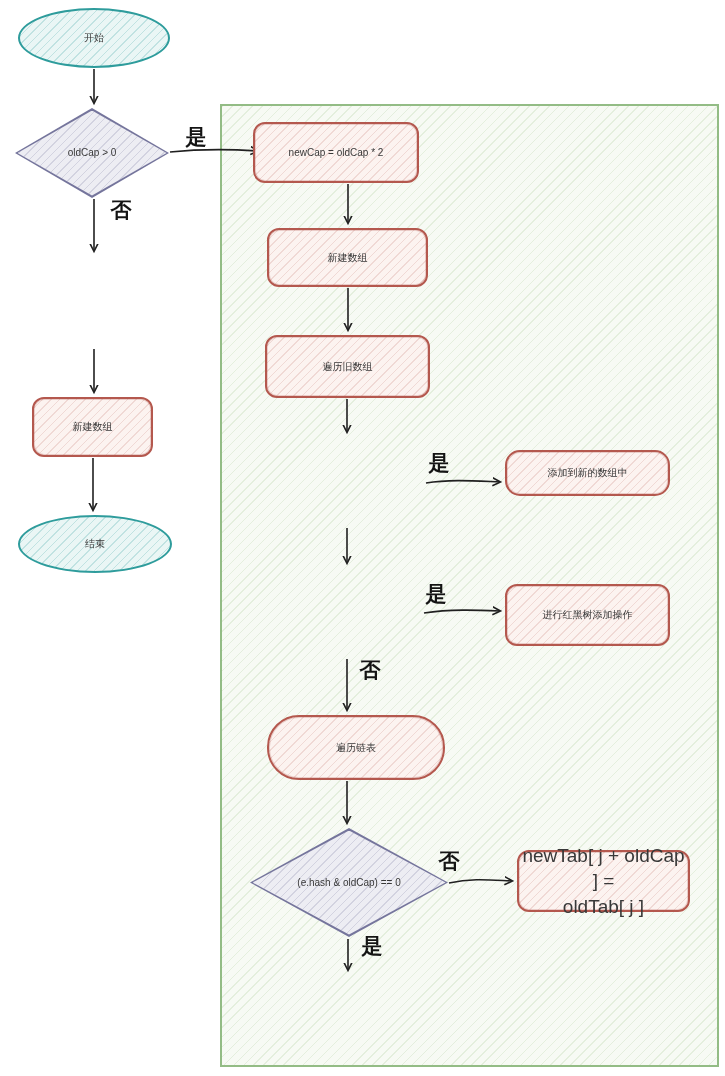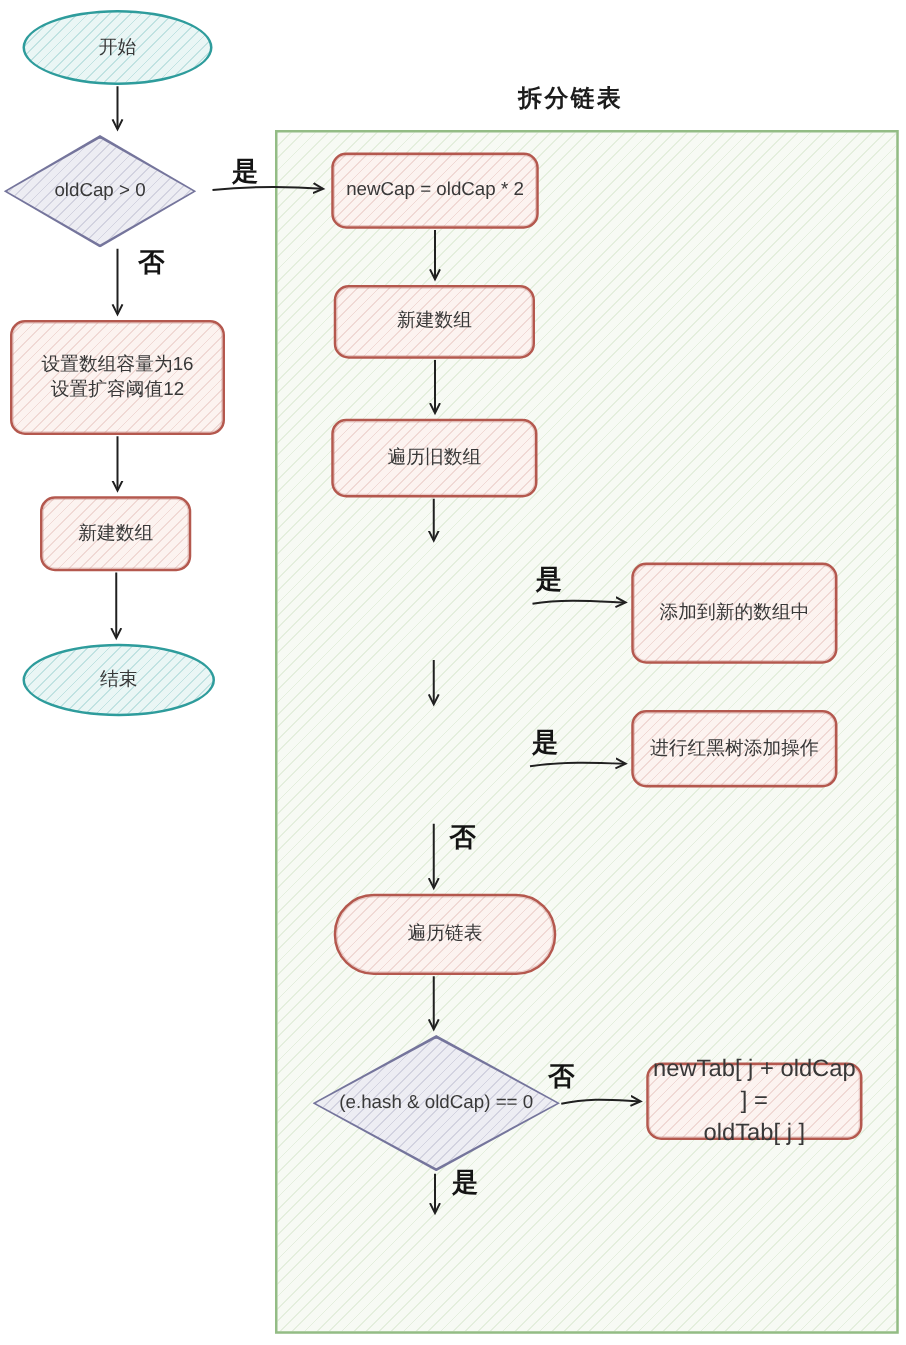--- a/index.html
+++ b/index.html
@@ -12,21 +12,21 @@
     position:absolute;left:220px;top:104px;width:495px;height:959px;z-index:1;
     border:2px solid #93bc85;
     background-color:#f7faf4;
     background-image:repeating-linear-gradient(135deg, rgba(130,179,102,0.16) 0px, rgba(130,179,102,0.16) 1px, transparent 1px, transparent 7px);
   }
   .group-title{
     position:absolute;left:220px;top:66px;width:473px;z-index:3;
     text-align:center;font-size:19px;font-weight:bold;color:#1c1c1c;letter-spacing:2px;
   }
   .node{position:absolute;z-index:3;display:flex;align-items:center;justify-content:center;box-sizing:border-box;}
-  .node-label{font-size:15px;line-height:1.35;text-align:center;white-space:pre-line;color:#383838;z-index:2;position:relative;}
+  .node-label{font-size:10px;line-height:1.35;text-align:center;white-space:pre-line;color:#383838;z-index:2;position:relative;}
   .process{
     border:2px solid #b4584e;border-radius:12px;
     background-color:#fcf3f0;
     background-image:repeating-linear-gradient(135deg, rgba(180,88,78,0.17) 0px, rgba(180,88,78,0.17) 1px, transparent 1px, transparent 6px);
     box-shadow:inset 0 0 0 1px rgba(180,88,78,0.25);
   }
   .ellipse{
     border:2.5px solid #2e9c9c;border-radius:50%;
     background-color:#eaf6f5;
     background-image:repeating-linear-gradient(135deg, rgba(46,156,156,0.22) 0px, rgba(46,156,156,0.22) 1px, transparent 1px, transparent 6px);
@@ -47,21 +47,20 @@
     position:absolute;z-index:4;font-size:21px;font-weight:bold;color:#141414;
     width:24px;height:24px;display:flex;align-items:center;justify-content:center;
   }
 </style>
 </head>
 <body>
 
 <div class="canvas">
 
   <div class="group-container"></div>
-  <div class="group-title">拆分链表</div>
 
   <svg class="arrows" viewBox="0 0 725 1076">
     <defs>
       <marker id="ah" markerWidth="10" markerHeight="10" refX="7.5" refY="5" orient="auto" markerUnits="userSpaceOnUse">
         <path d="M0,1 L8,5 L0,9" fill="none" stroke="#202020" stroke-width="1.6"></path>
       </marker>
     </defs>
     <g stroke="#202020" stroke-width="1.6" fill="none">
       <path d="M94,69 L94,103" marker-end="url(#ah)"></path>
       <path d="M170,152 C200,149 228,149 258,151" marker-end="url(#ah)"></path>
@@ -78,58 +77,54 @@
       <path d="M347,781 L347,823" marker-end="url(#ah)"></path>
       <path d="M449,883 C472,878 490,880 512,881" marker-end="url(#ah)"></path>
       <path d="M348,939 L348,970" marker-end="url(#ah)"></path>
     </g>
   </svg>
 
   <div class="node ellipse" style="left:18px;top:8px;width:152px;height:60px;">
     <span class="node-label">开始</span>
   </div>
 
-  <div class="node diamond" style="left:3px;top:108px;width:154px;height:90px;">
+  <div class="node diamond" style="left:15px;top:108px;width:154px;height:90px;">
     <div class="d-border"></div>
     <div class="d-fill"></div>
     <span class="node-label">oldCap &gt; 0</span>
   </div>
 
-  <div class="node process" style="left:8px;top:256px;width:172px;height:92px;">
-    <span class="node-label">设置数组容量为16
-设置扩容阈值12</span>
-  </div>
 
   <div class="node process" style="left:32px;top:397px;width:121px;height:60px;">
     <span class="node-label">新建数组</span>
   </div>
 
   <div class="node ellipse" style="left:18px;top:515px;width:154px;height:58px;">
     <span class="node-label">结束</span>
   </div>
 
-  <div class="node process" style="left:265px;top:122px;width:166px;height:61px;">
+  <div class="node process" style="left:253px;top:122px;width:166px;height:61px;">
     <span class="node-label">newCap = oldCap * 2</span>
   </div>
 
   <div class="node process" style="left:267px;top:228px;width:161px;height:59px;">
     <span class="node-label">新建数组</span>
   </div>
 
   <div class="node process" style="left:265px;top:335px;width:165px;height:63px;">
     <span class="node-label">遍历旧数组</span>
   </div>
 
 
-  <div class="node process" style="left:505px;top:450px;width:165px;height:81px;">
+  <div class="node process" style="left:505px;top:450px;width:165px;height:46px;border-radius:15px;">
     <span class="node-label">添加到新的数组中</span>
   </div>
 
 
-  <div class="node process" style="left:505px;top:568px;width:165px;height:62px;">
+  <div class="node process" style="left:505px;top:584px;width:165px;height:62px;">
     <span class="node-label">进行红黑树添加操作</span>
   </div>
 
   <div class="node process" style="left:267px;top:715px;width:178px;height:65px;border-radius:32px;">
     <span class="node-label">遍历链表</span>
   </div>
 
   <div class="node diamond" style="left:250px;top:828px;width:198px;height:109px;">
     <div class="d-border"></div>
     <div class="d-fill"></div>

